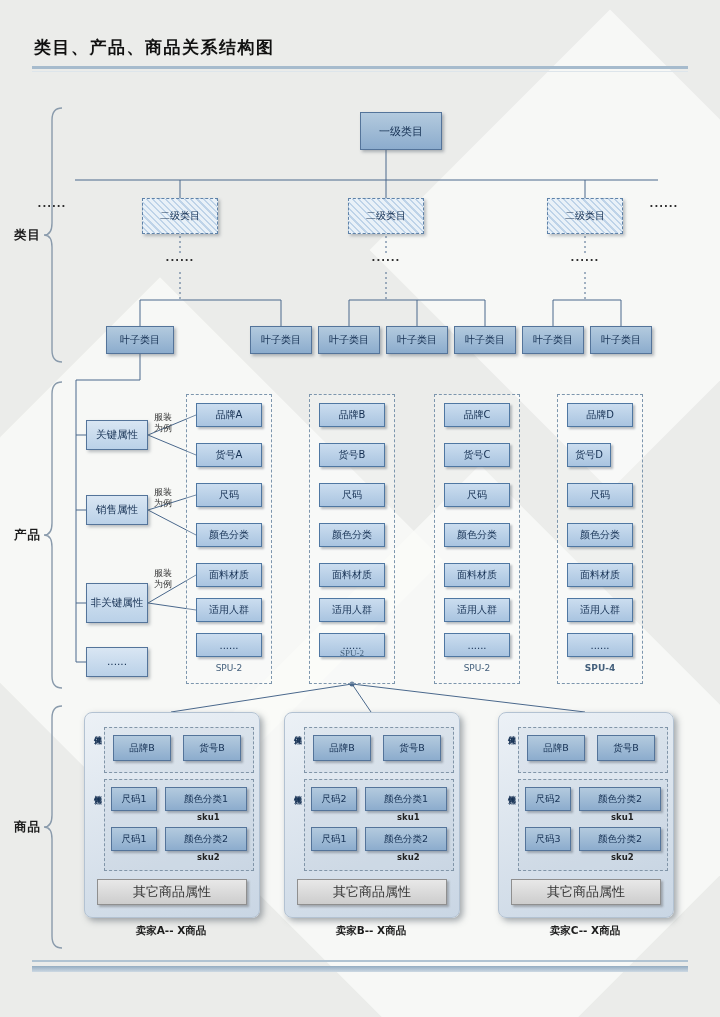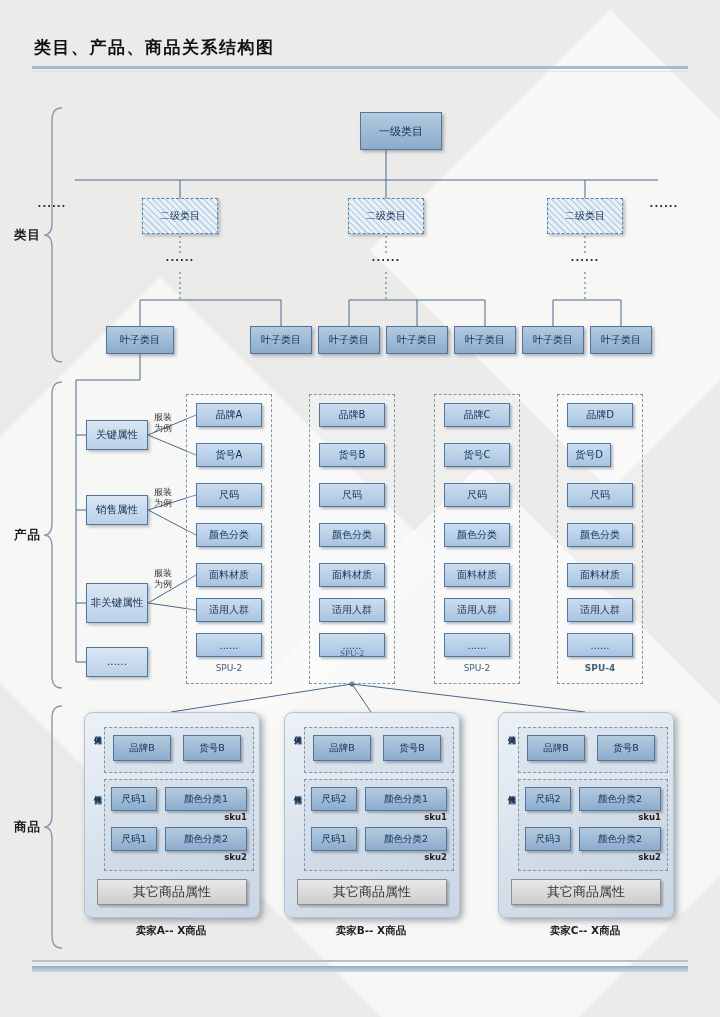--- a/index.html
+++ b/index.html
@@ -40,21 +40,21 @@
 
   .seller { position:absolute; z-index:3; width:174px; height:204px; border-radius:8px;
             background:linear-gradient(160deg,#ecf1f6,#c9d6e4); border:1px solid #b3c2d2;
             box-shadow:3px 3px 6px rgba(80,90,100,.5); }
   .seller .dash { position:absolute; border:1px dashed #8195a8; background:rgba(176,193,210,.18); box-sizing:border-box; }
   .seller .vlabel { position:absolute; writing-mode:vertical-rl; text-orientation:upright;
                     font-size:8px; color:#142f52; letter-spacing:.5px; }
   .seller .nd { position:absolute; display:flex; align-items:center; justify-content:center; text-align:center;
                 box-sizing:border-box; background:linear-gradient(180deg,#b3cade,#8caccd); border:1px solid #54749a;
                 box-shadow:1.5px 1.5px 2px rgba(90,100,110,.45); color:#142f52; font-size:9.5px; }
-  .seller .sku-lbl { position:absolute; font-size:8.5px; font-weight:bold; color:#222; width:50px; text-align:right; }
+  .seller .sku-lbl { position:absolute; font-size:8.5px; font-weight:bold; color:#222; width:50px; text-align:left; }
   .seller .other { position:absolute; display:flex; align-items:center; justify-content:center;
                    background:linear-gradient(180deg,#e8e8e8,#cdcdcd); border:1px solid #8f8f8f;
                    box-shadow:1.5px 1.5px 2px rgba(90,90,90,.4); color:#333; font-size:13px; box-sizing:border-box; }
   .caption { position:absolute; z-index:3; width:174px; font-size:10.5px; font-weight:bold; color:#1c1c1c; text-align:center; }
 </style>
 </head>
 <body>
 
 <div id="page">
 

